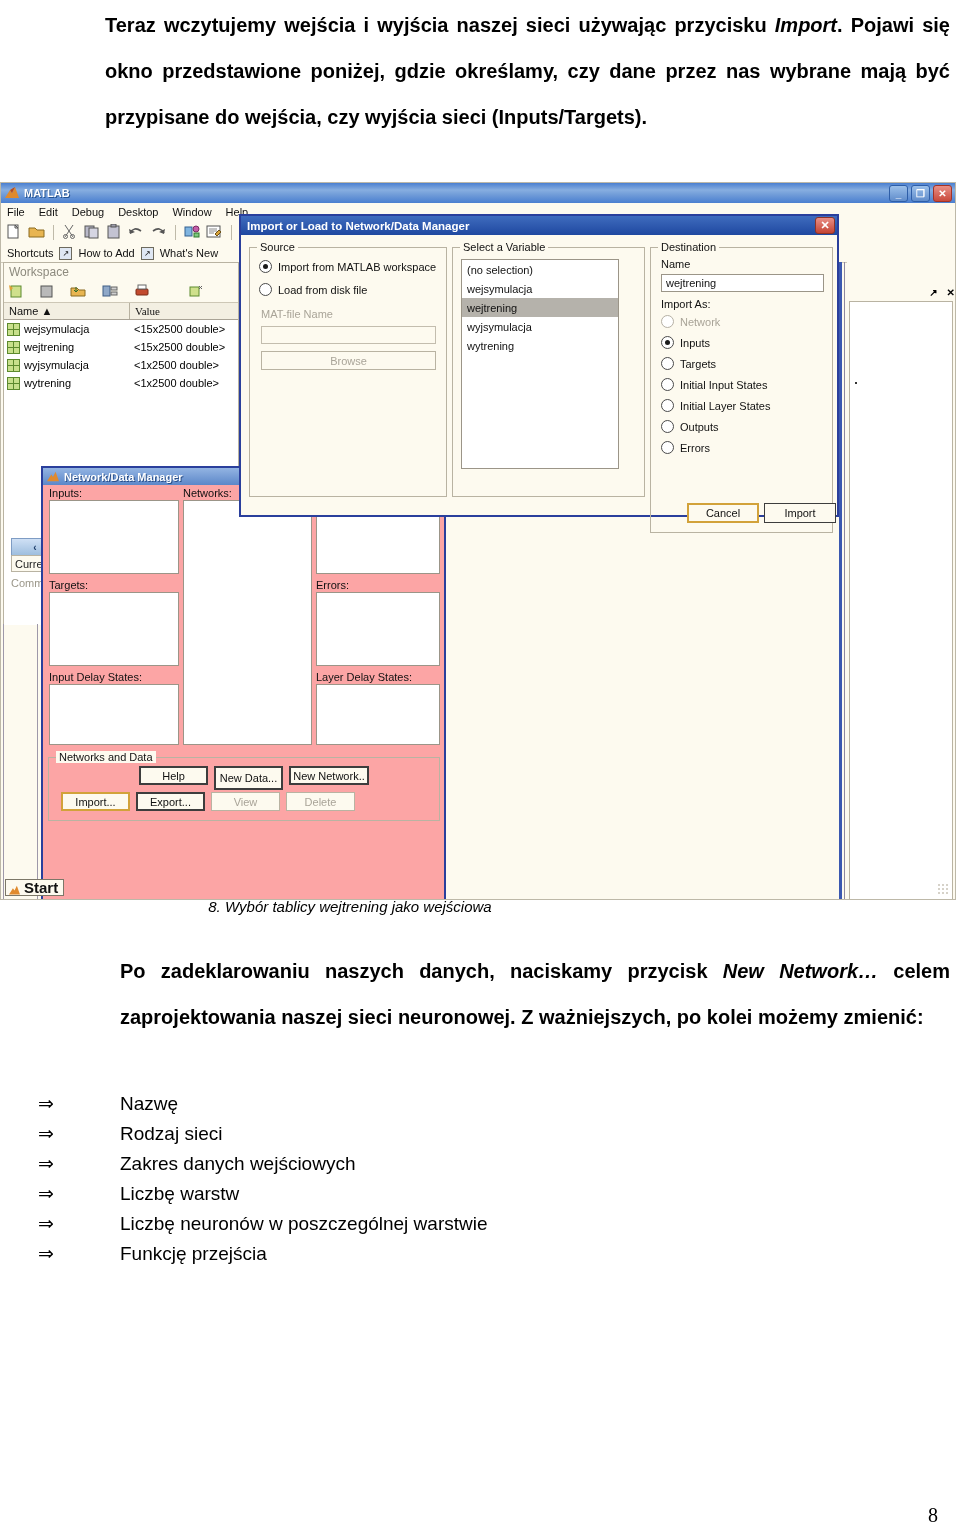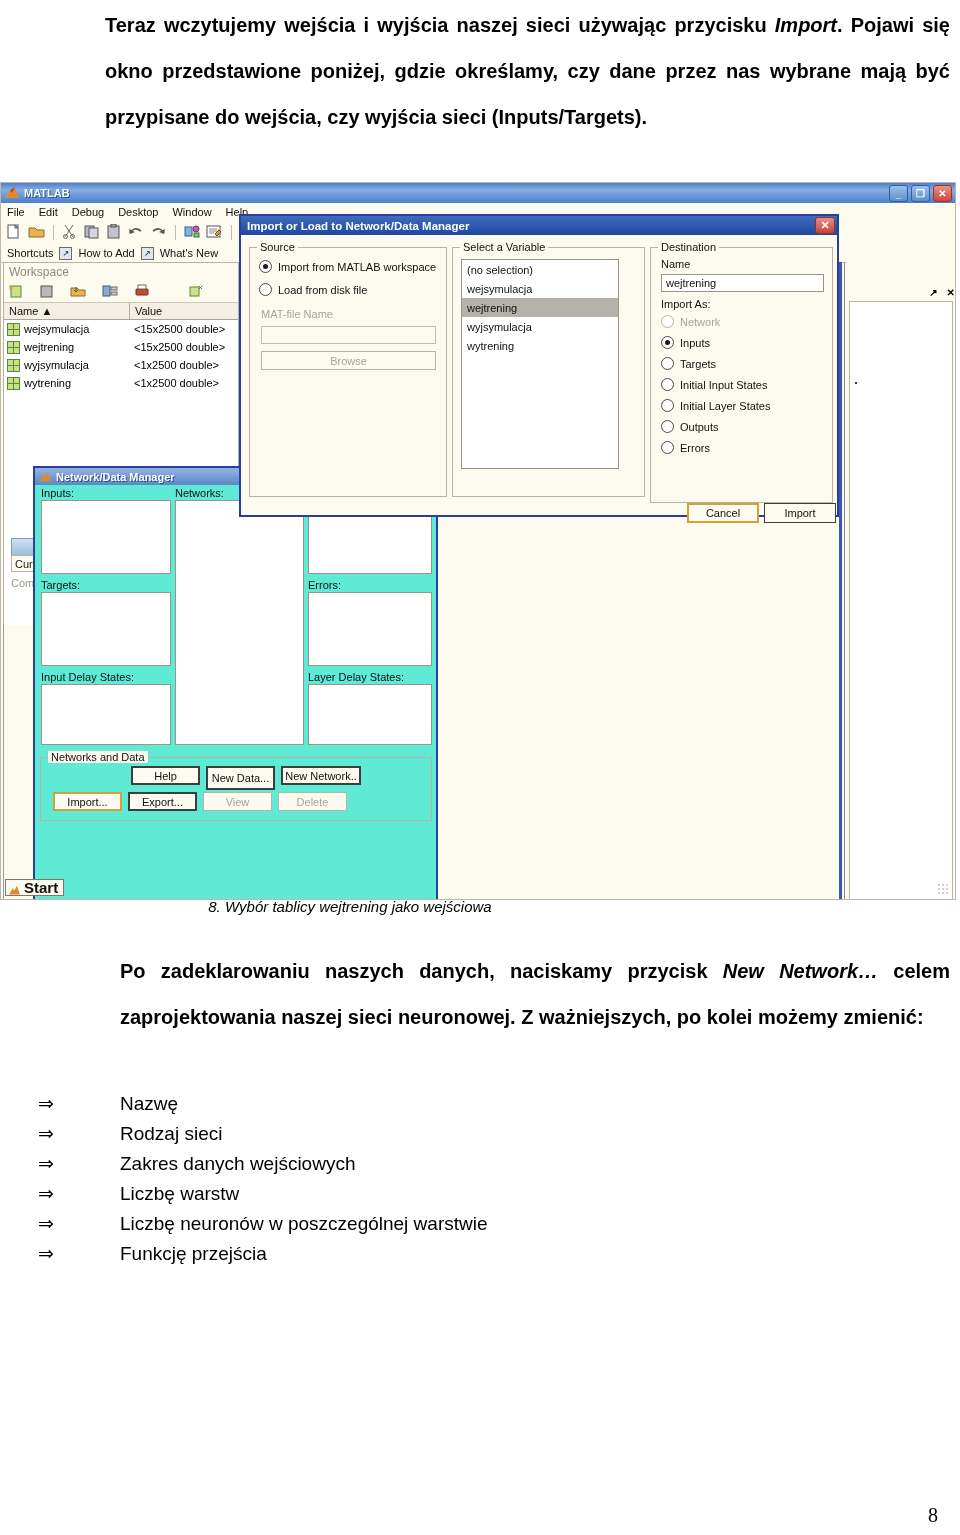--- a/index.html
+++ b/index.html
@@ -72,21 +72,21 @@
   
   .ws-panel{position:absolute;left:2px;top:79px;width:236px;height:362px;
             background:#fdfaef;border:1px solid #b9b3a2;box-sizing:border-box;}
   .ws-head{height:18px;display:flex;align-items:center;padding-left:5px;
            font-size:12px;color:#8d8a7e;background:#fdfaef;}
   .ws-tools{height:21px;display:flex;align-items:center;padding-left:4px;gap:16px;border-bottom:1px solid #cdc7b6;}
   .ws-cols{height:16px;display:flex;border-bottom:1px solid #a9a396;background:#f3efe2;}
   .ws-col{font-size:11px;color:#111;display:flex;align-items:center;padding-left:5px;
           border-right:1px solid #b7b1a0;box-sizing:border-box;}
   .ws-col.c1{width:127px;}
-  .ws-col.c2{width:109px;border-right:none;}
+  .ws-col.c2{width:109px;border-right:none;font-family:Liberation Serif, serif;}
   .ws-rows{background:#fff;height:calc(100% - 55px);}
   .ws-row{height:18px;display:flex;align-items:center;font-size:11px;}
   .ws-grid-ico{width:13px;height:13px;margin:0 4px 0 3px;
       background:
         linear-gradient(#5d8a2e,#5d8a2e) 0 0/100% 1px no-repeat,
         linear-gradient(#5d8a2e,#5d8a2e) 0 100%/100% 1px no-repeat,
         linear-gradient(#5d8a2e,#5d8a2e) 0 0/1px 100% no-repeat,
         linear-gradient(#5d8a2e,#5d8a2e) 100% 0/1px 100% no-repeat,
         linear-gradient(#5d8a2e,#5d8a2e) 50% 0/1px 100% no-repeat,
         linear-gradient(#5d8a2e,#5d8a2e) 0 50%/100% 1px no-repeat,
@@ -120,22 +120,22 @@
         background:
           radial-gradient(#b4ae9d 45%,transparent 46%) 0 0/4px 4px repeat;}
 
   
   .startbtn{position:absolute;left:4px;bottom:3px;height:15px;padding:0 5px 0 2px;
             border:1px solid #7c7768;background:#fdfaef;display:flex;align-items:center;gap:3px;
             font-size:15px;font-weight:bold;color:#111;}
 
   
   .ndm{
-    position:absolute;left:32px;top:283px;width:405px;height:580px;
-    border:2px solid #2a3f9c;background:#5eead4;box-sizing:border-box;
+    position:absolute;left:40px;top:283px;width:405px;height:580px;
+    border:2px solid #2a3f9c;background:#fca5a5;box-sizing:border-box;
   }
   .ndm-title{height:17px;background:linear-gradient(to bottom,#93b4e2,#5c87c9);
              display:flex;align-items:center;padding-left:3px;}
   .ndm-title-text{color:#fff;font-size:11px;font-weight:bold;margin-left:4px;text-shadow:1px 1px 0 #2b4f88;}
   .ndm-body{position:relative;height:calc(100% - 17px);}
   .lbl{position:absolute;font-size:11px;color:#111;}
   .listbox{position:absolute;background:#fff;border:1px solid #9b9588;box-sizing:border-box;}
   .fieldset{position:absolute;border:1px solid #b9b3a2;box-sizing:border-box;}
   .fs-legend{position:absolute;top:-7px;left:7px;background:#fdfaef;padding:0 3px;font-size:11px;color:#111;}
   .btn{border:1px solid #5a5a5a;background:#fdfaef;font-size:11px;color:#111;
@@ -432,21 +432,21 @@
         <span class="fs-legend">Select a Variable</span>
         <div class="listbox" style="left:8px;top:11px;width:158px;height:210px;">
           <div class="listrow">(no selection)</div>
           <div class="listrow">wejsymulacja</div>
           <div class="listrow selrow">wejtrening</div>
           <div class="listrow">wyjsymulacja</div>
           <div class="listrow">wytrening</div>
         </div>
       </div>
 
-      <div class="fieldset" style="left:409px;top:12px;width:183px;height:256px;">
+      <div class="fieldset" style="left:409px;top:12px;width:183px;height:286px;">
         <span class="fs-legend">Destination</span>
         <span class="lbl" style="left:10px;top:10px;">Name</span>
         <div class="txtin" style="position:absolute;left:10px;top:26px;width:163px;height:18px;">wejtrening</div>
         <span class="lbl" style="left:10px;top:50px;">Import As:</span>
         <div class="radio dis" style="position:absolute;left:10px;top:67px;">
           <span class="dot"></span>
           <span>Network</span>
         </div>
         <div class="radio on" style="position:absolute;left:10px;top:88px;">
           <span class="dot"></span>

